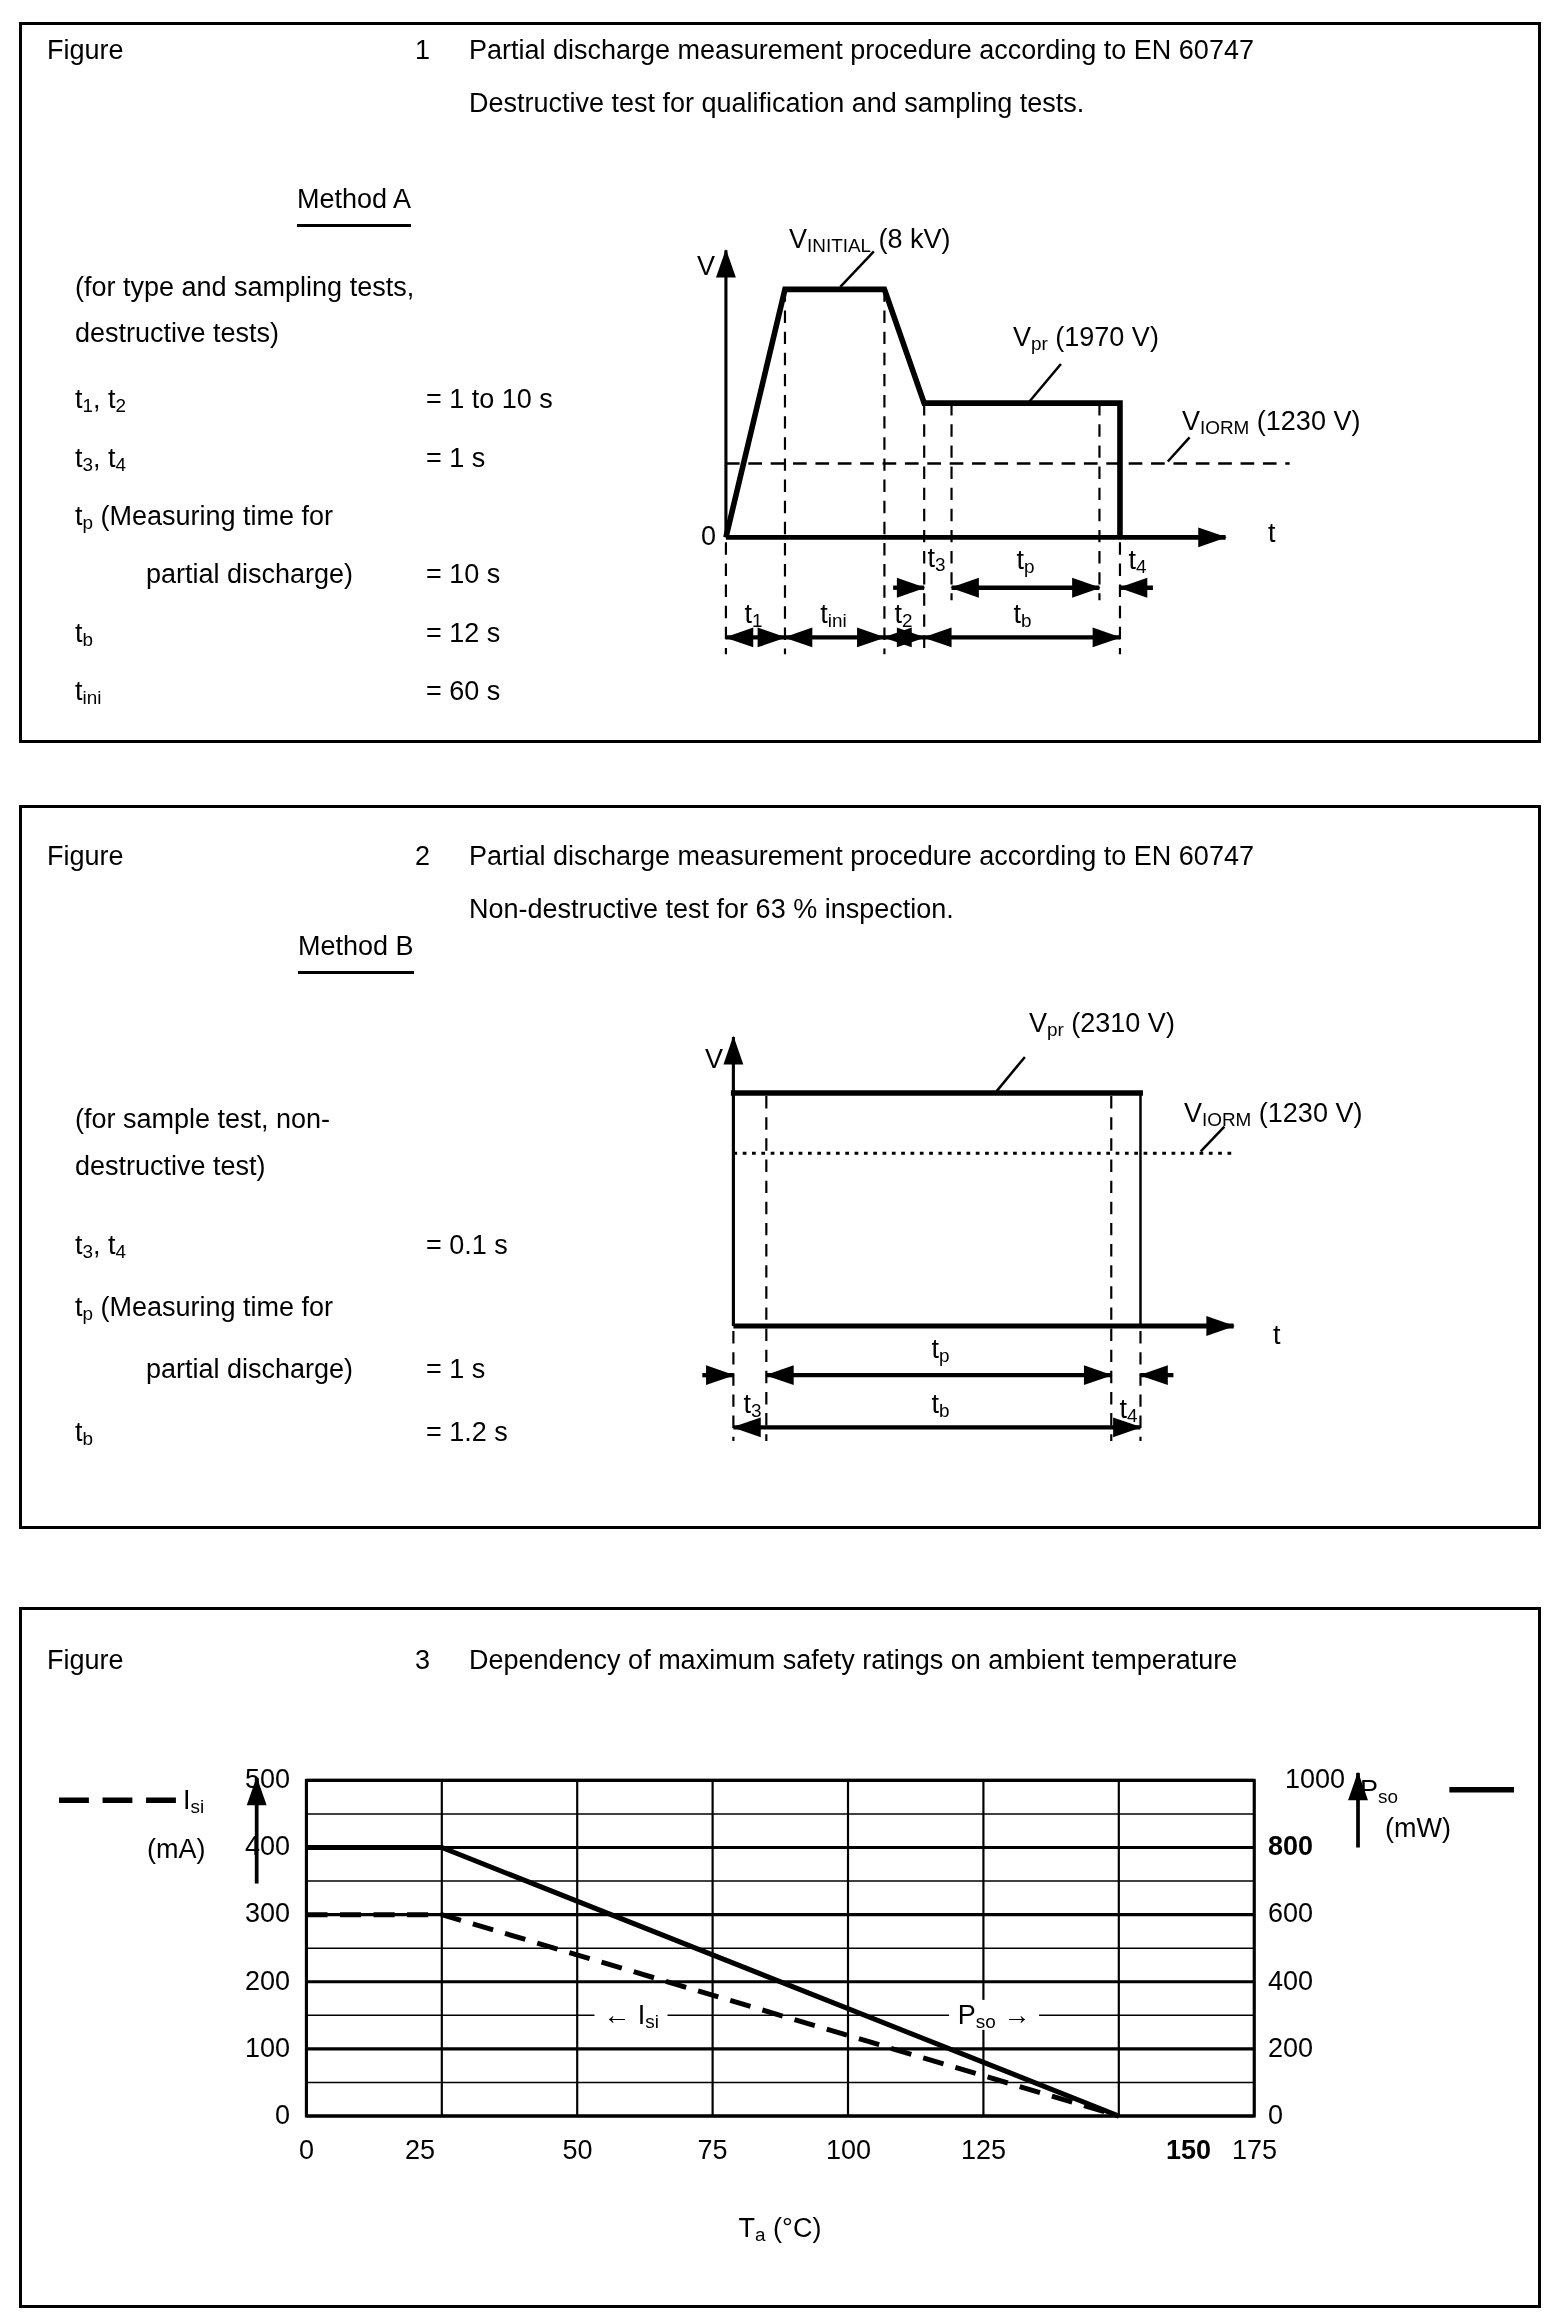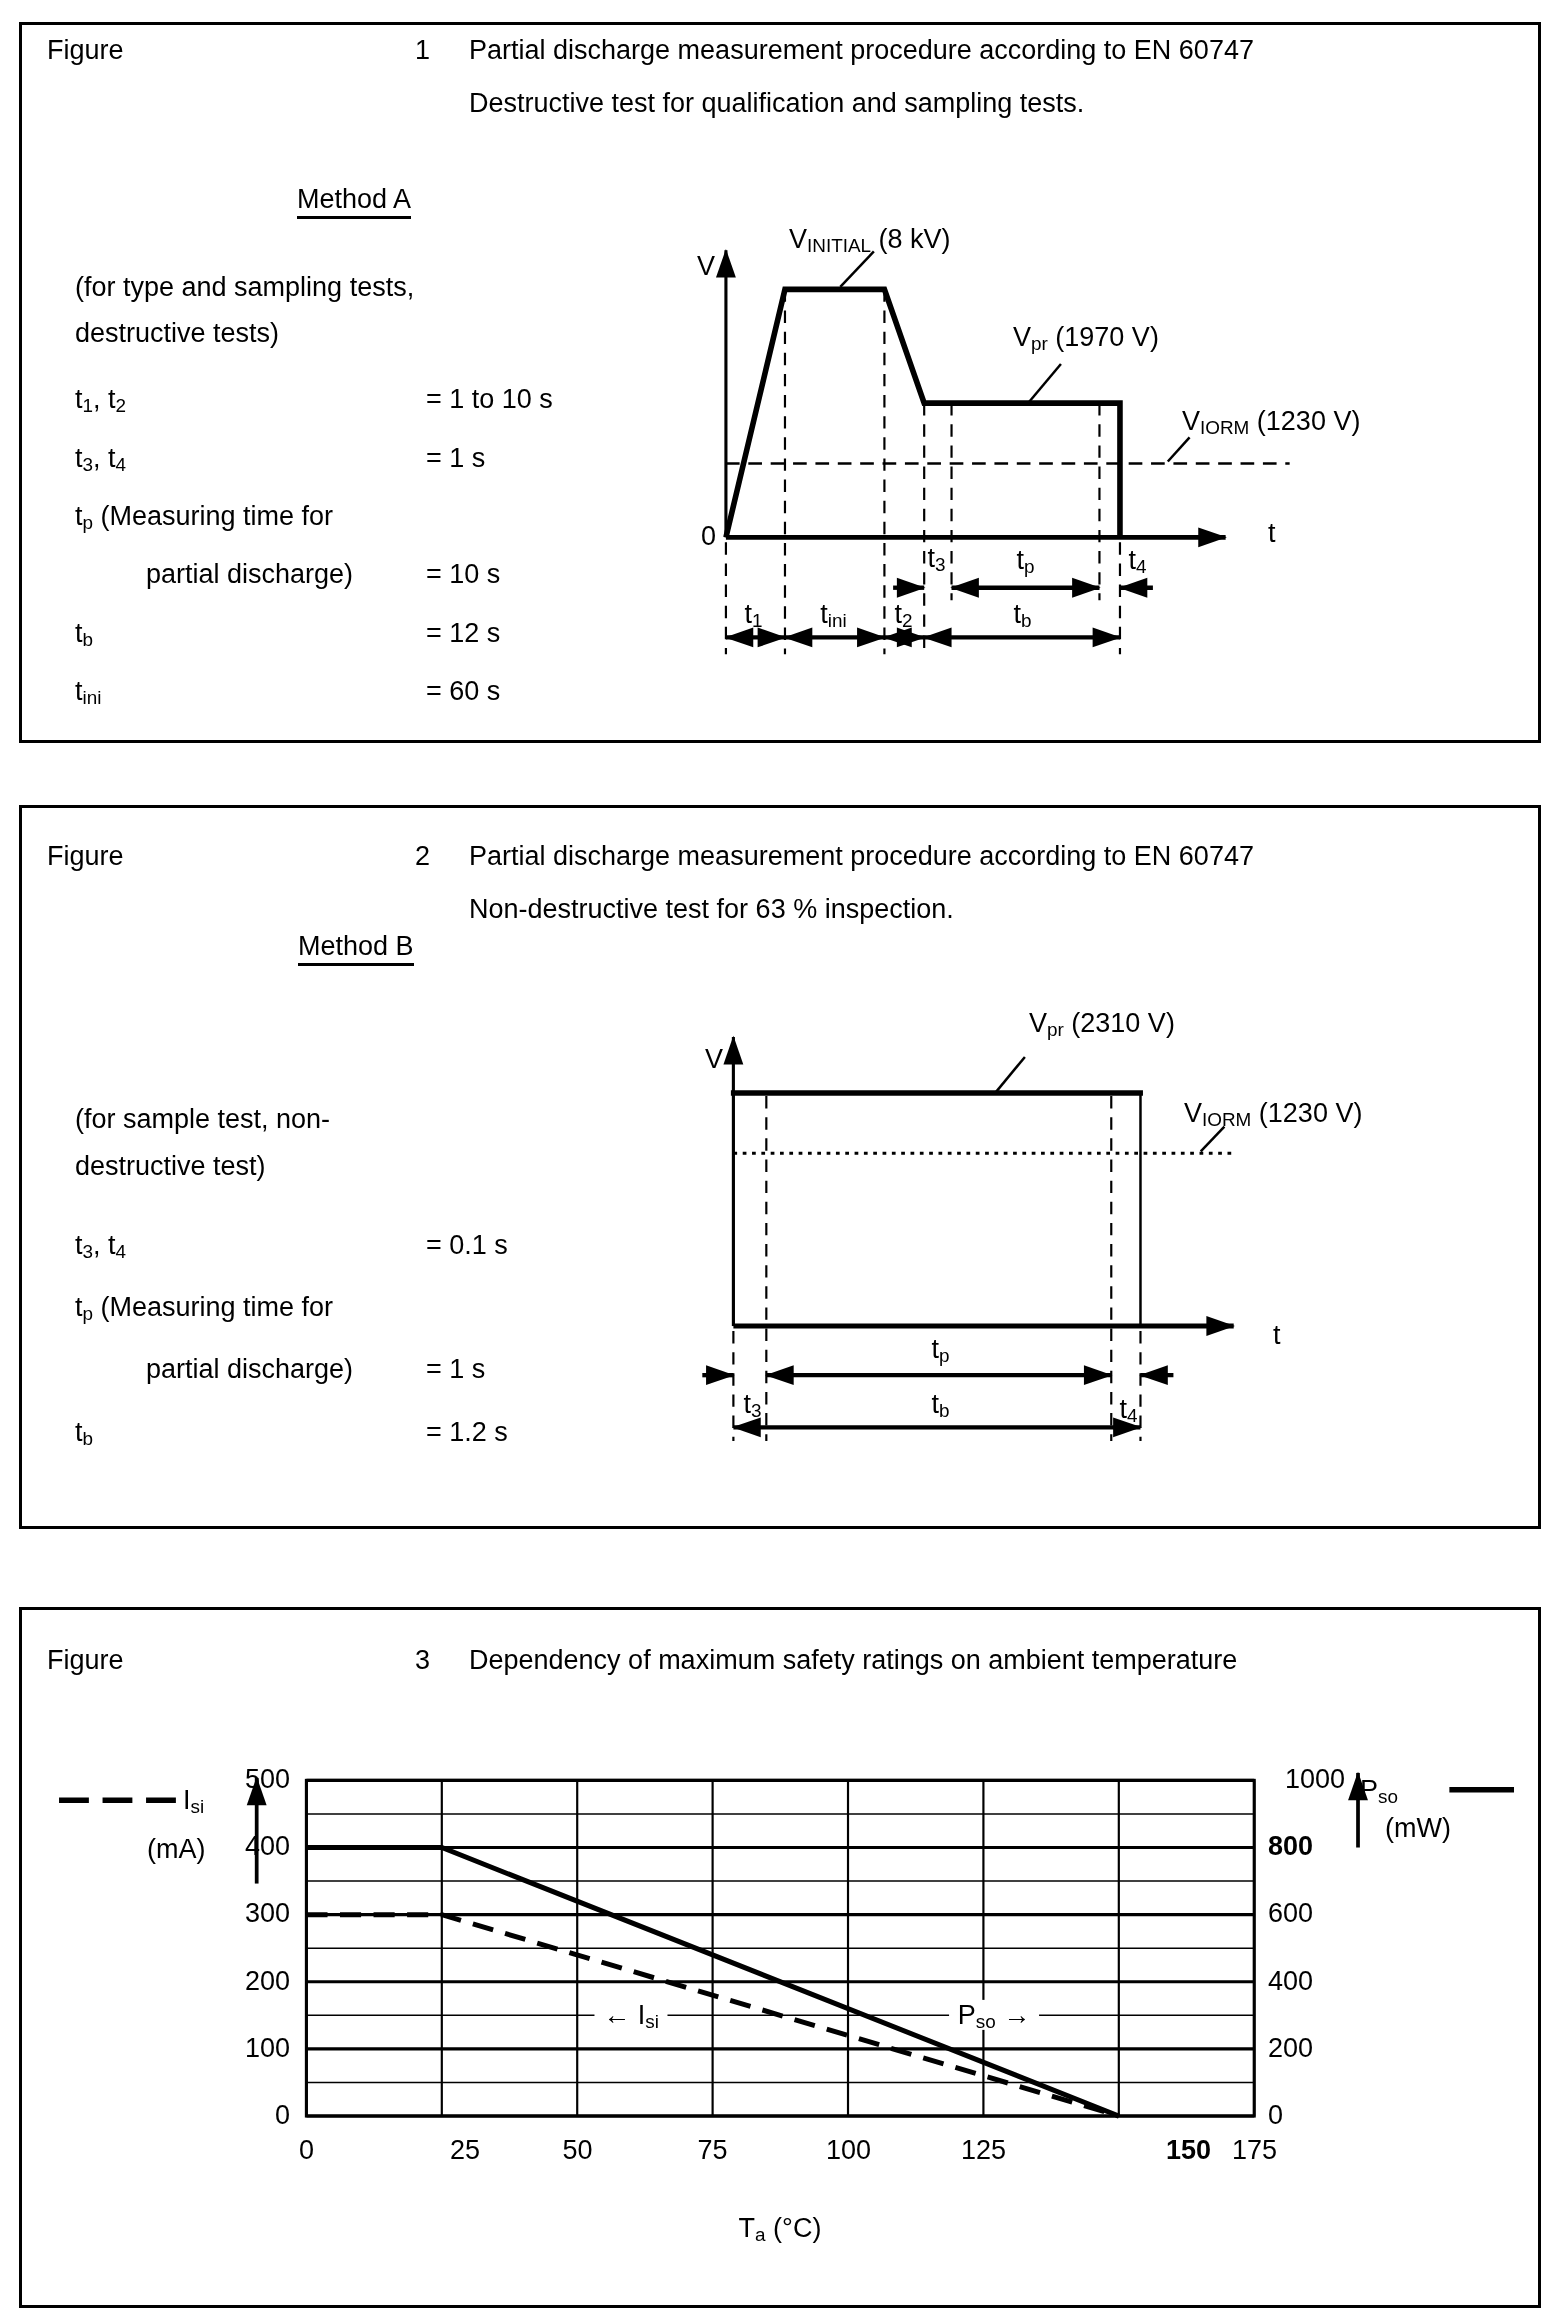--- a/index.html
+++ b/index.html
@@ -4,21 +4,21 @@
 <style>
   html,body{margin:0;padding:0;background:#ffffff;}
   .page{position:relative;width:1560px;height:2319px;background:#fff;
         font-family:"Liberation Sans", sans-serif;color:#000;overflow:hidden;}
   .page *{box-sizing:border-box;}
   #art{position:absolute;left:0;top:0;z-index:1;}
   .box{position:absolute;border:3.1px solid #000;z-index:0;background:transparent;}
   .txt{position:absolute;font-size:27px;line-height:1.12;white-space:nowrap;z-index:2;}
   .ctr{text-align:center;}
   .rgt{text-align:right;}
-  .underlined{border-bottom:3.1px solid #000;padding-bottom:2px;}
+  .underlined{border-bottom:3.1px solid #000;padding-bottom:10px;}
   sub{font-size:70%;vertical-align:-0.2em;line-height:0;}
   .whitebg{background:#fff;padding:0 8.7px;transform:translate(-50%,-50%);}
   .param{position:absolute;font-size:27px;white-space:nowrap;}
 </style>
 </head>
 <body>
 
 <div class="page">
 
   <div class="box" style="left:18.6px;top:22px;width:1522px;height:721px;"></div>
@@ -210,21 +210,21 @@
       <div class="txt" style="left:234px;top:1898px;width:56px;text-align:right;">300</div>
       <div class="txt" style="left:234px;top:1831px;width:56px;text-align:right;">400</div>
       <div class="txt" style="left:234px;top:1764px;width:56px;text-align:right;">500</div>
       <div class="txt" style="left:1268px;top:2100px;">0</div>
       <div class="txt" style="left:1268px;top:2033px;">200</div>
       <div class="txt" style="left:1268px;top:1966px;">400</div>
       <div class="txt" style="left:1268px;top:1898px;">600</div>
       <div class="txt" style="left:1268px;top:1831px;font-weight:bold;">800</div>
       <div class="txt" style="left:1268px;top:1764px;margin-left:17px;">1000</div>
       <div class="txt" style="left:269px;top:2135px;width:75px;text-align:center;">0</div>
-      <div class="txt" style="left:405px;top:2135px;width:75px;text-align:right;">25</div>
+      <div class="txt" style="left:405px;top:2135px;width:75px;text-align:left;">25</div>
       <div class="txt" style="left:540px;top:2135px;width:75px;text-align:center;">50</div>
       <div class="txt" style="left:675px;top:2135px;width:75px;text-align:center;">75</div>
       <div class="txt" style="left:811px;top:2135px;width:75px;text-align:center;">100</div>
       <div class="txt" style="left:946px;top:2135px;width:75px;text-align:center;">125</div>
       <div class="txt" style="left:1136px;top:2135px;width:75px;text-align:right;font-weight:bold;">150</div>
       <div class="txt" style="left:1217px;top:2135px;width:75px;text-align:center;">175</div>
       <div class="txt whitebg" style="left:631px;top:2015px;">← I<sub>si</sub></div>
       <div class="txt whitebg" style="left:994px;top:2015px;">P<sub>so</sub> →</div>
     </div>
 

